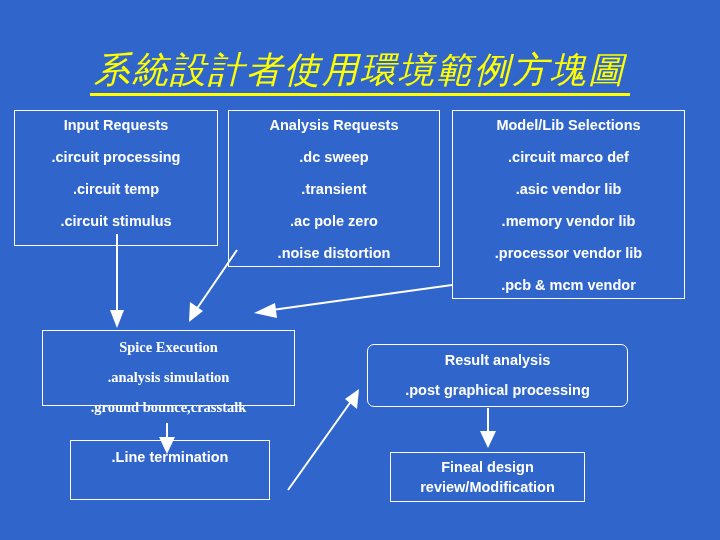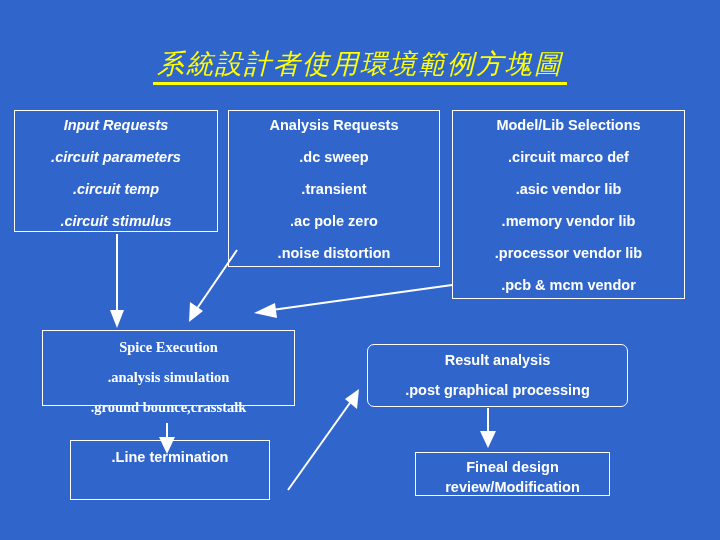--- a/index.html
+++ b/index.html
@@ -21,78 +21,78 @@
     height: 540px;
   }
   .title {
     position: absolute;
     left: 0;
     top: 46px;
     width: 720px;
     text-align: center;
     color: #ffff00;
     font-family: "DejaVu Serif", serif;
-    font-size: 27px;
+    font-size: 36px;
     font-style: italic;
     letter-spacing: 2px;
     white-space: nowrap;
   }
   .title span {
     border-bottom: 3px solid #ffff00;
     padding: 0 4px 3px 4px;
   }
   .box {
     position: absolute;
     border: 1px solid #ffffff;
     box-sizing: border-box;
     display: flex;
     flex-direction: column;
     justify-content: flex-start;
     align-items: center;
   }
 
   
-  #box-input    { left: 14px;  top: 110px; width: 204px; height: 122px; font-style: italic; }
+  #box-input    { left: 14px;  top: 110px; width: 204px; height: 136px; }
   #box-analysis { left: 228px; top: 110px; width: 212px; height: 157px; }
   #box-model    { left: 452px; top: 110px; width: 233px; height: 189px; }
 
   
   .lbl {
     position: absolute;
     width: 100%;
     text-align: center;
     color: #ffffff;
     font-size: 14.5px;
     font-weight: bold;
     white-space: nowrap;
   }
 
   #box-spice    { left: 42px;  top: 330px; width: 253px; height: 76px; font-family: Liberation Serif, serif; }
   #box-line     { left: 70px;  top: 440px; width: 200px; height: 60px; }
   #box-result   { left: 367px; top: 344px; width: 261px; height: 63px; border-radius: 7px; }
-  #box-final    { left: 390px; top: 452px; width: 195px; height: 44px; margin-left: 25px; }
+  #box-final    { left: 390px; top: 452px; width: 195px; height: 50px; }
 
   svg#arrows {
     position: absolute;
     left: 0; top: 0;
     width: 720px;
     height: 540px;
     pointer-events: none;
   }
 </style>
 </head>
 <body>
 
 <div id="stage">
 
   <div class="title"><span>系統設計者使用環境範例方塊圖</span></div>
 
   <div class="box" id="box-input">
     <div class="lbl" style="top:6px">Input Requests</div>
-    <div class="lbl" style="top:38px">.circuit parameters</div>
+    <div class="lbl" style="top:38px">.circuit processing</div>
     <div class="lbl" style="top:70px">.circuit temp</div>
     <div class="lbl" style="top:102px">.circuit stimulus</div>
   </div>
 
   <div class="box" id="box-analysis">
     <div class="lbl" style="top:6px">Analysis Requests</div>
     <div class="lbl" style="top:70px">.transient</div>
     <div class="lbl" style="top:38px">.dc sweep</div>
     <div class="lbl" style="top:102px">.ac pole zero</div>
     <div class="lbl" style="top:134px">.noise distortion</div>

